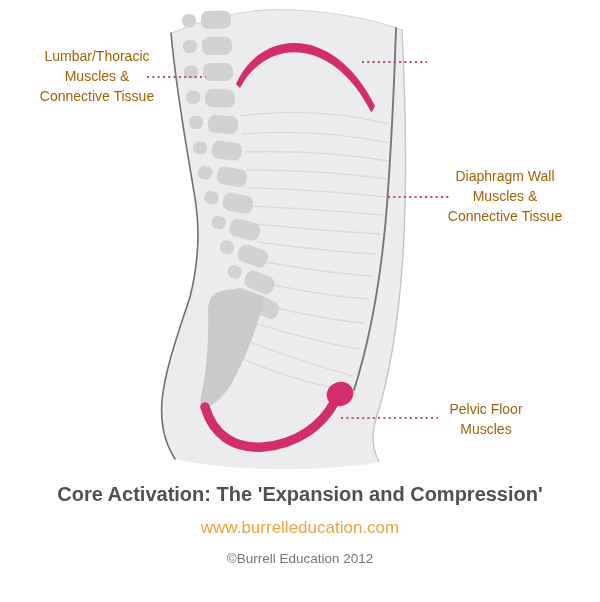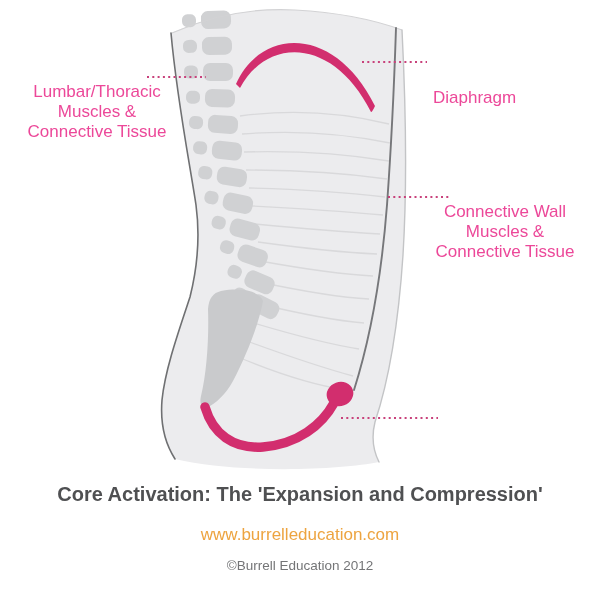--- a/index.html
+++ b/index.html
@@ -1,26 +1,26 @@
 <!DOCTYPE html>
 <html><head>
 <meta charset="utf-8">
 <style>
   html,body{margin:0;padding:0;background:#fff;}
   body{width:600px;height:602px;font-family:"Liberation Sans",sans-serif;}
   .stage{position:relative;width:600px;height:602px;background:#fff;overflow:hidden;}
   .diagram-svg{position:absolute;left:0;top:0;}
-  .label{position:absolute;color:#ec4899;font-size:17px;line-height:20px;text-align:center;margin-top:36px;}
+  .label{position:absolute;color:#a16207;font-size:14px;line-height:20px;text-align:center;}
   .label-lumbar{left:7px;top:46px;width:180px;}
   .label-diaphragm{left:433px;top:52px;width:130px;text-align:left;}
   .label-abdominal{left:419px;top:166px;width:172px;}
   .label-pelvic{left:431px;top:399px;width:110px;}
   .footer{position:absolute;left:0;top:481px;width:600px;text-align:center;}
   .title-line{font-weight:bold;font-size:20px;line-height:26px;color:#4f5052;}
-  .website{font-size:17px;line-height:21px;color:#eda440;margin-top:17px;cursor:pointer;}
+  .website{font-size:17px;line-height:21px;color:#eda440;margin-top:10px;cursor:pointer;}
   .copyright{font-size:13.5px;line-height:17px;color:#747577;margin-top:12px;}
 </style>
 </head>
 <body>
 
 <div class="stage">
 
   <svg class="diagram-svg" width="600" height="470" viewBox="0 0 600 470">
 
     <path fill="#ececee" d="M171,33 C215,14 258,8 295,10 C332,12 372,19 402,30
@@ -126,30 +126,31 @@
       <line x1="341" y1="418" x2="438" y2="418" stroke="#c8417b"></line>
     </g>
   </svg>
 
   <div class="label label-lumbar">
     <div>Lumbar/Thoracic</div>
     <div>Muscles &amp;</div>
     <div>Connective Tissue</div>
   </div>
 
-  <div class="label label-diaphragm">
-    <div>Diaphragm</div>
-  </div>
 
   <div class="label label-abdominal">
-    <div>Connective Wall</div>
+    <div>Diaphragm Wall</div>
     <div>Muscles &amp;</div>
     <div>Connective Tissue</div>
   </div>
 
+  <div class="label label-pelvic">
+    <div>Pelvic Floor</div>
+    <div>Muscles</div>
+  </div>
 
   <div class="footer">
     <div class="title-line">Core Activation: The 'Expansion and Compression'</div>
     <div class="website">www.burrelleducation.com</div>
     <div class="copyright">©Burrell Education 2012</div>
   </div>
 
 </div>
 
 </body></html>

